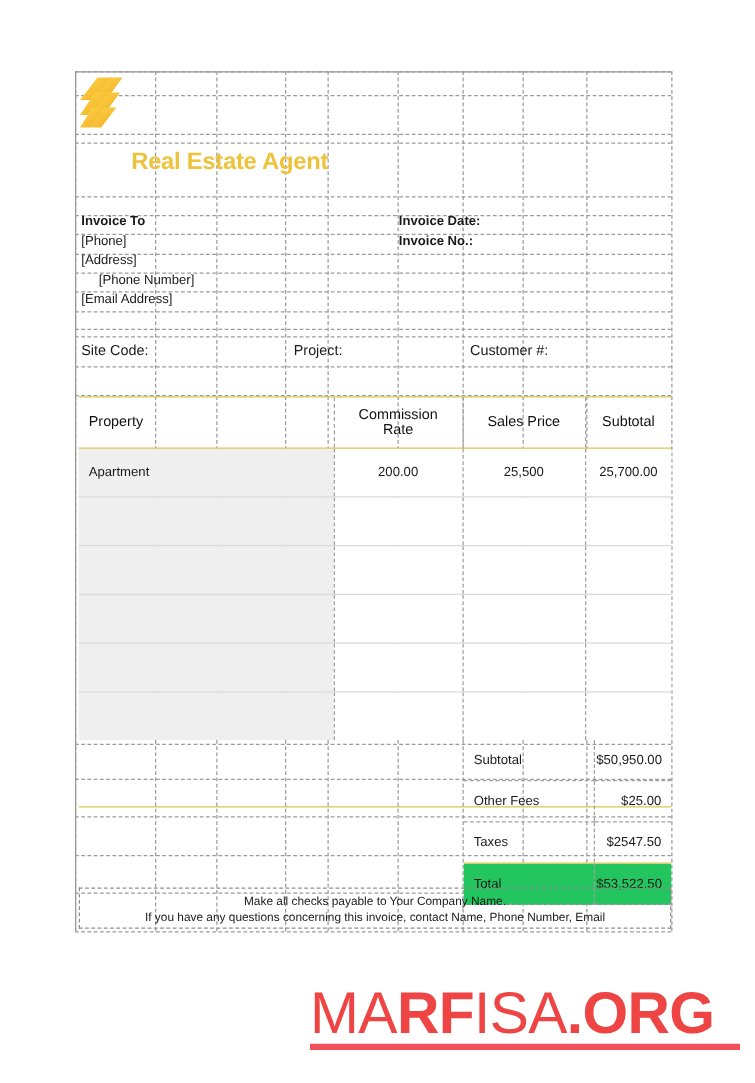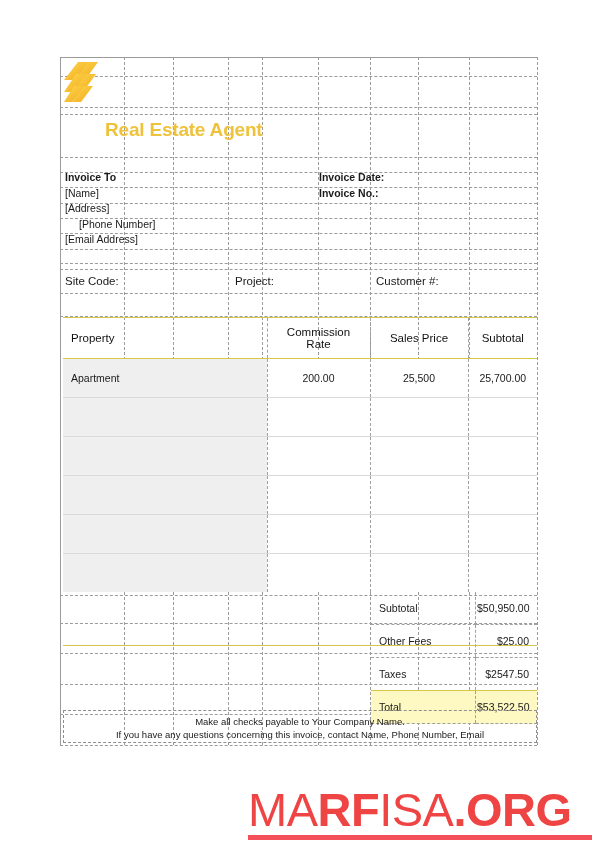--- a/index.html
+++ b/index.html
@@ -163,21 +163,21 @@
   #totals-table td {
     height: 30px;
     font-size: 10.5px;
     color: #1a1a1a;
     vertical-align: middle;
     border-bottom: 1px dashed #a0a0a0;
   }
   td.t-label { text-align: left;  padding-left: 8px; width: 95px; }
   td.t-value { text-align: right; padding-right: 8px; border-left: 1px dashed #a0a0a0; }
   tr.total-row td {
-    background: #fef9c3;
+    background: #22c55e;
     border-top: 1.5px solid #D8C84A;
     border-bottom: 1px dashed #8f8f8f;
     font-size: 12.5px;
   }
   tr.total-row td.t-value { font-size: 11.5px; }
 
   
   #footer-note {
     position: absolute;
     left: 3px;
@@ -276,21 +276,21 @@
           <polygon points="10,26 21,26 8,42 0,42"></polygon>
           <polygon points="20,26 29,26 17,42 8,42"></polygon>
         </g>
       </svg>
     </div>
   </div>
 
   <div id="company-name">Real Estate Agent</div>
 
   <div class="fld bold" style="left:5px; top:115px;">Invoice To</div>
-  <div class="fld" style="left:5px; top:131px;">[Name]</div>
+  <div class="fld" style="left:5px; top:131px;">[Phone]</div>
   <div class="fld" style="left:5px; top:146px;">[Address]</div>
   <div class="fld" style="left:19px; top:162px;">[Phone Number]</div>
   <div class="fld" style="left:5px; top:177px;">[Email Address]</div>
 
   <div class="fld bold" style="left:259px; top:115px;">Invoice Date:</div>
   <div class="fld" style="left:360px; top:115px;"></div>
   <div class="fld bold" style="left:259px; top:131px;">Invoice No.:</div>
   <div class="fld" style="left:360px; top:131px;"></div>
 
   <div class="fld" style="left:5px;   top:219px; font-size:11.5px;">Site Code:</div>

